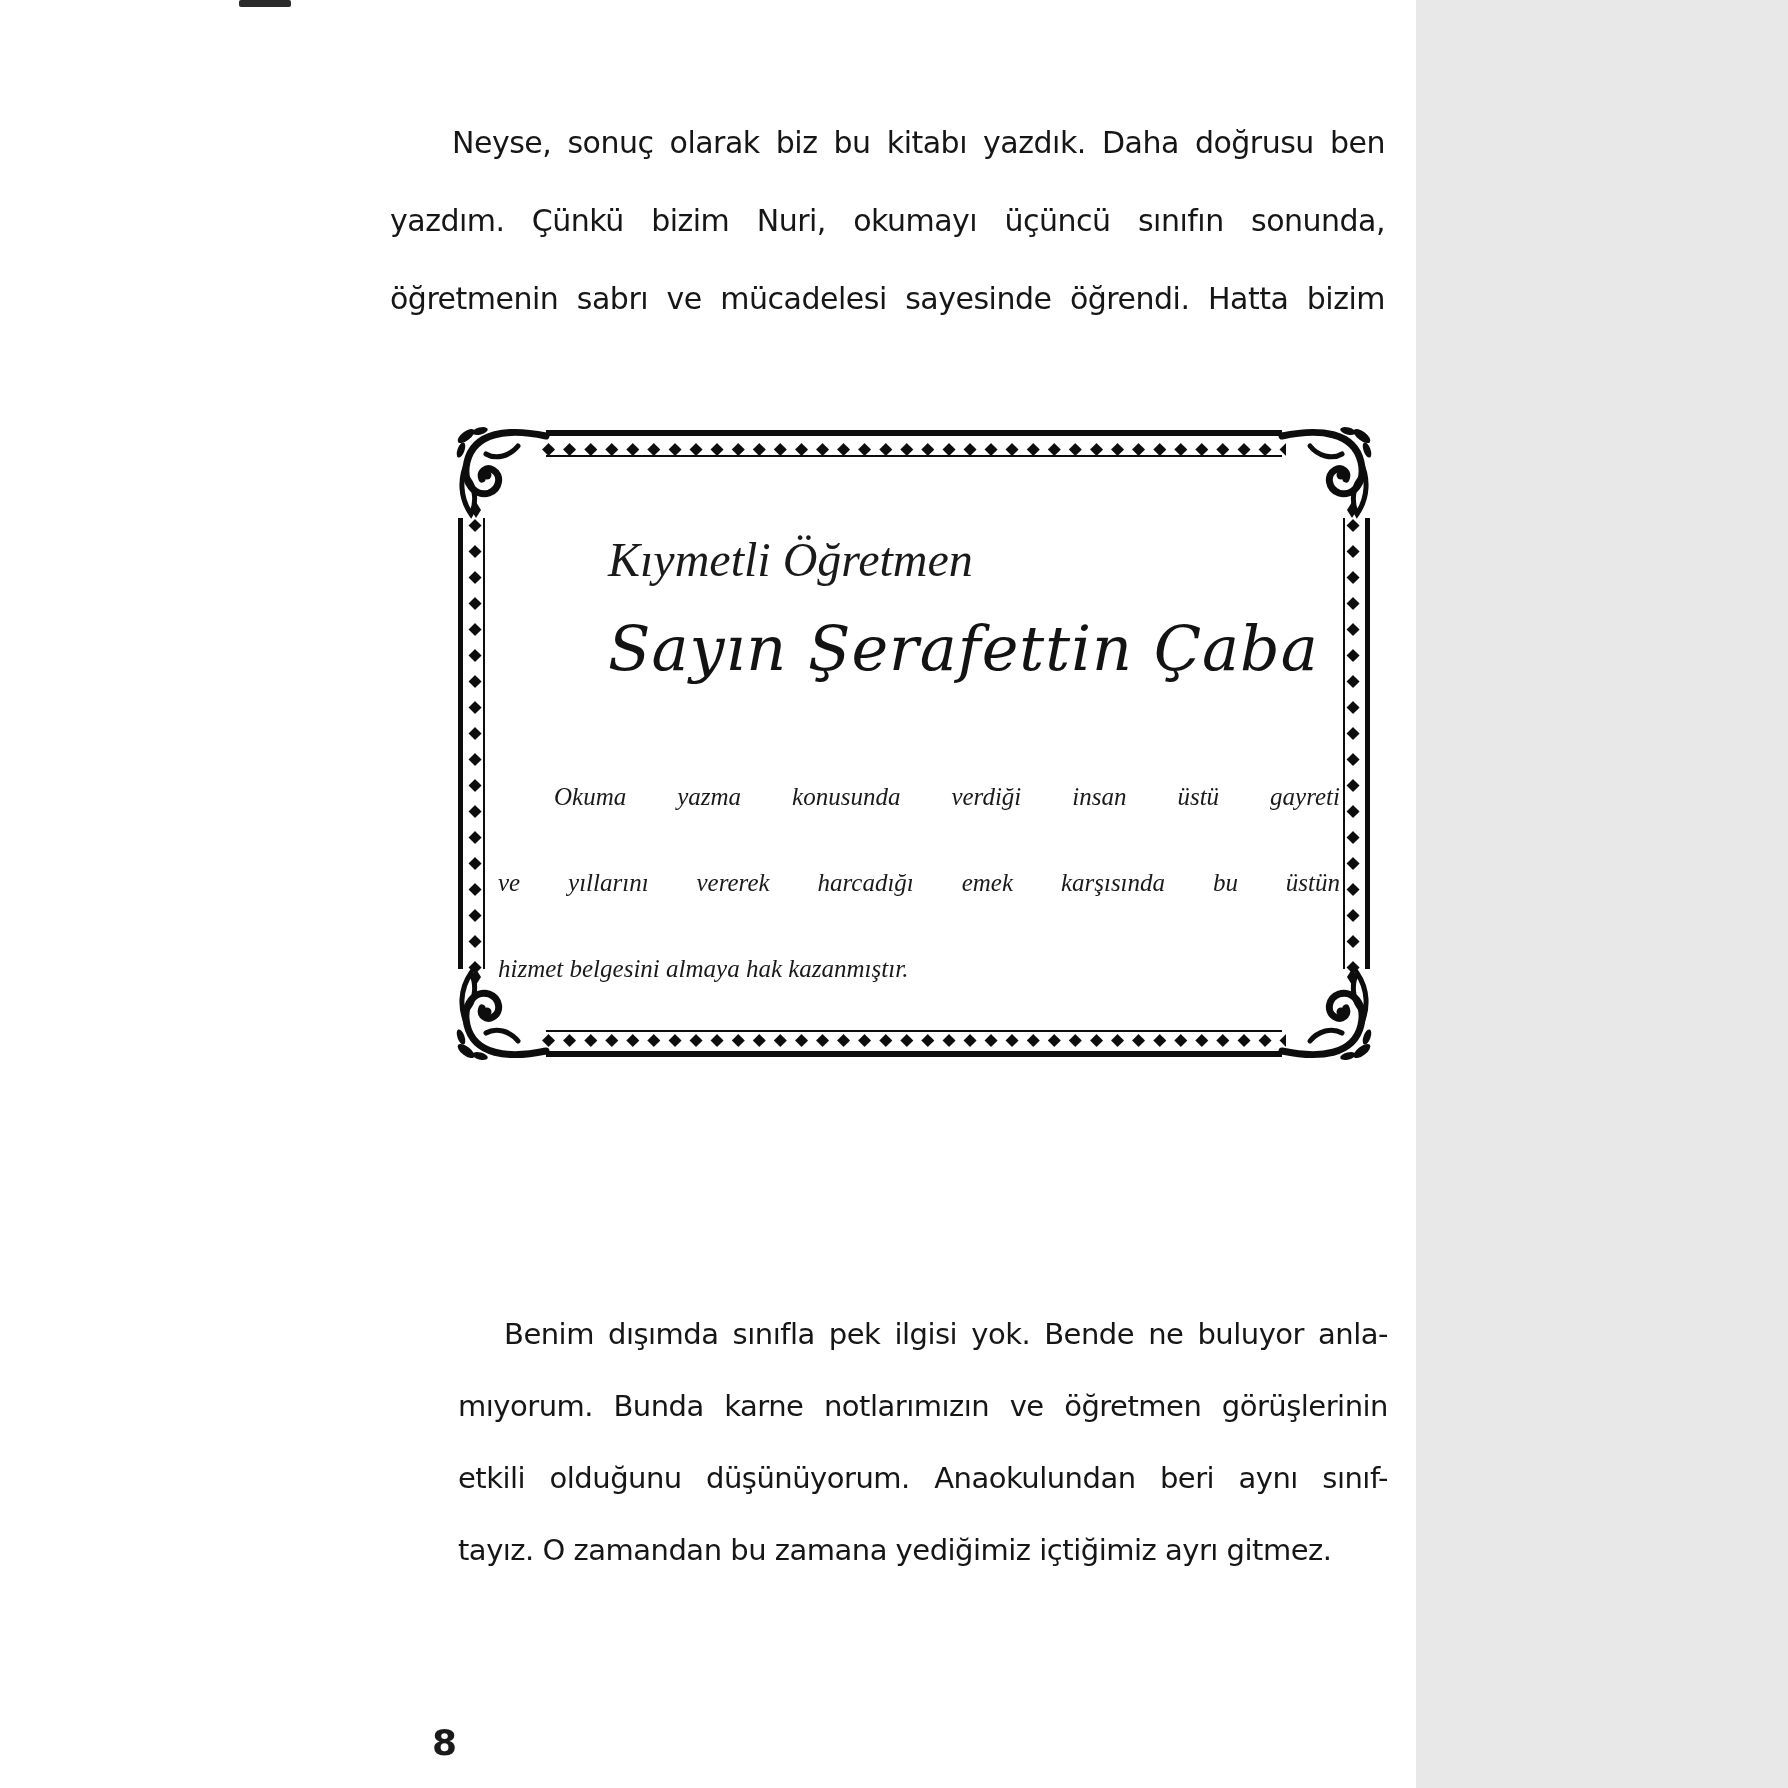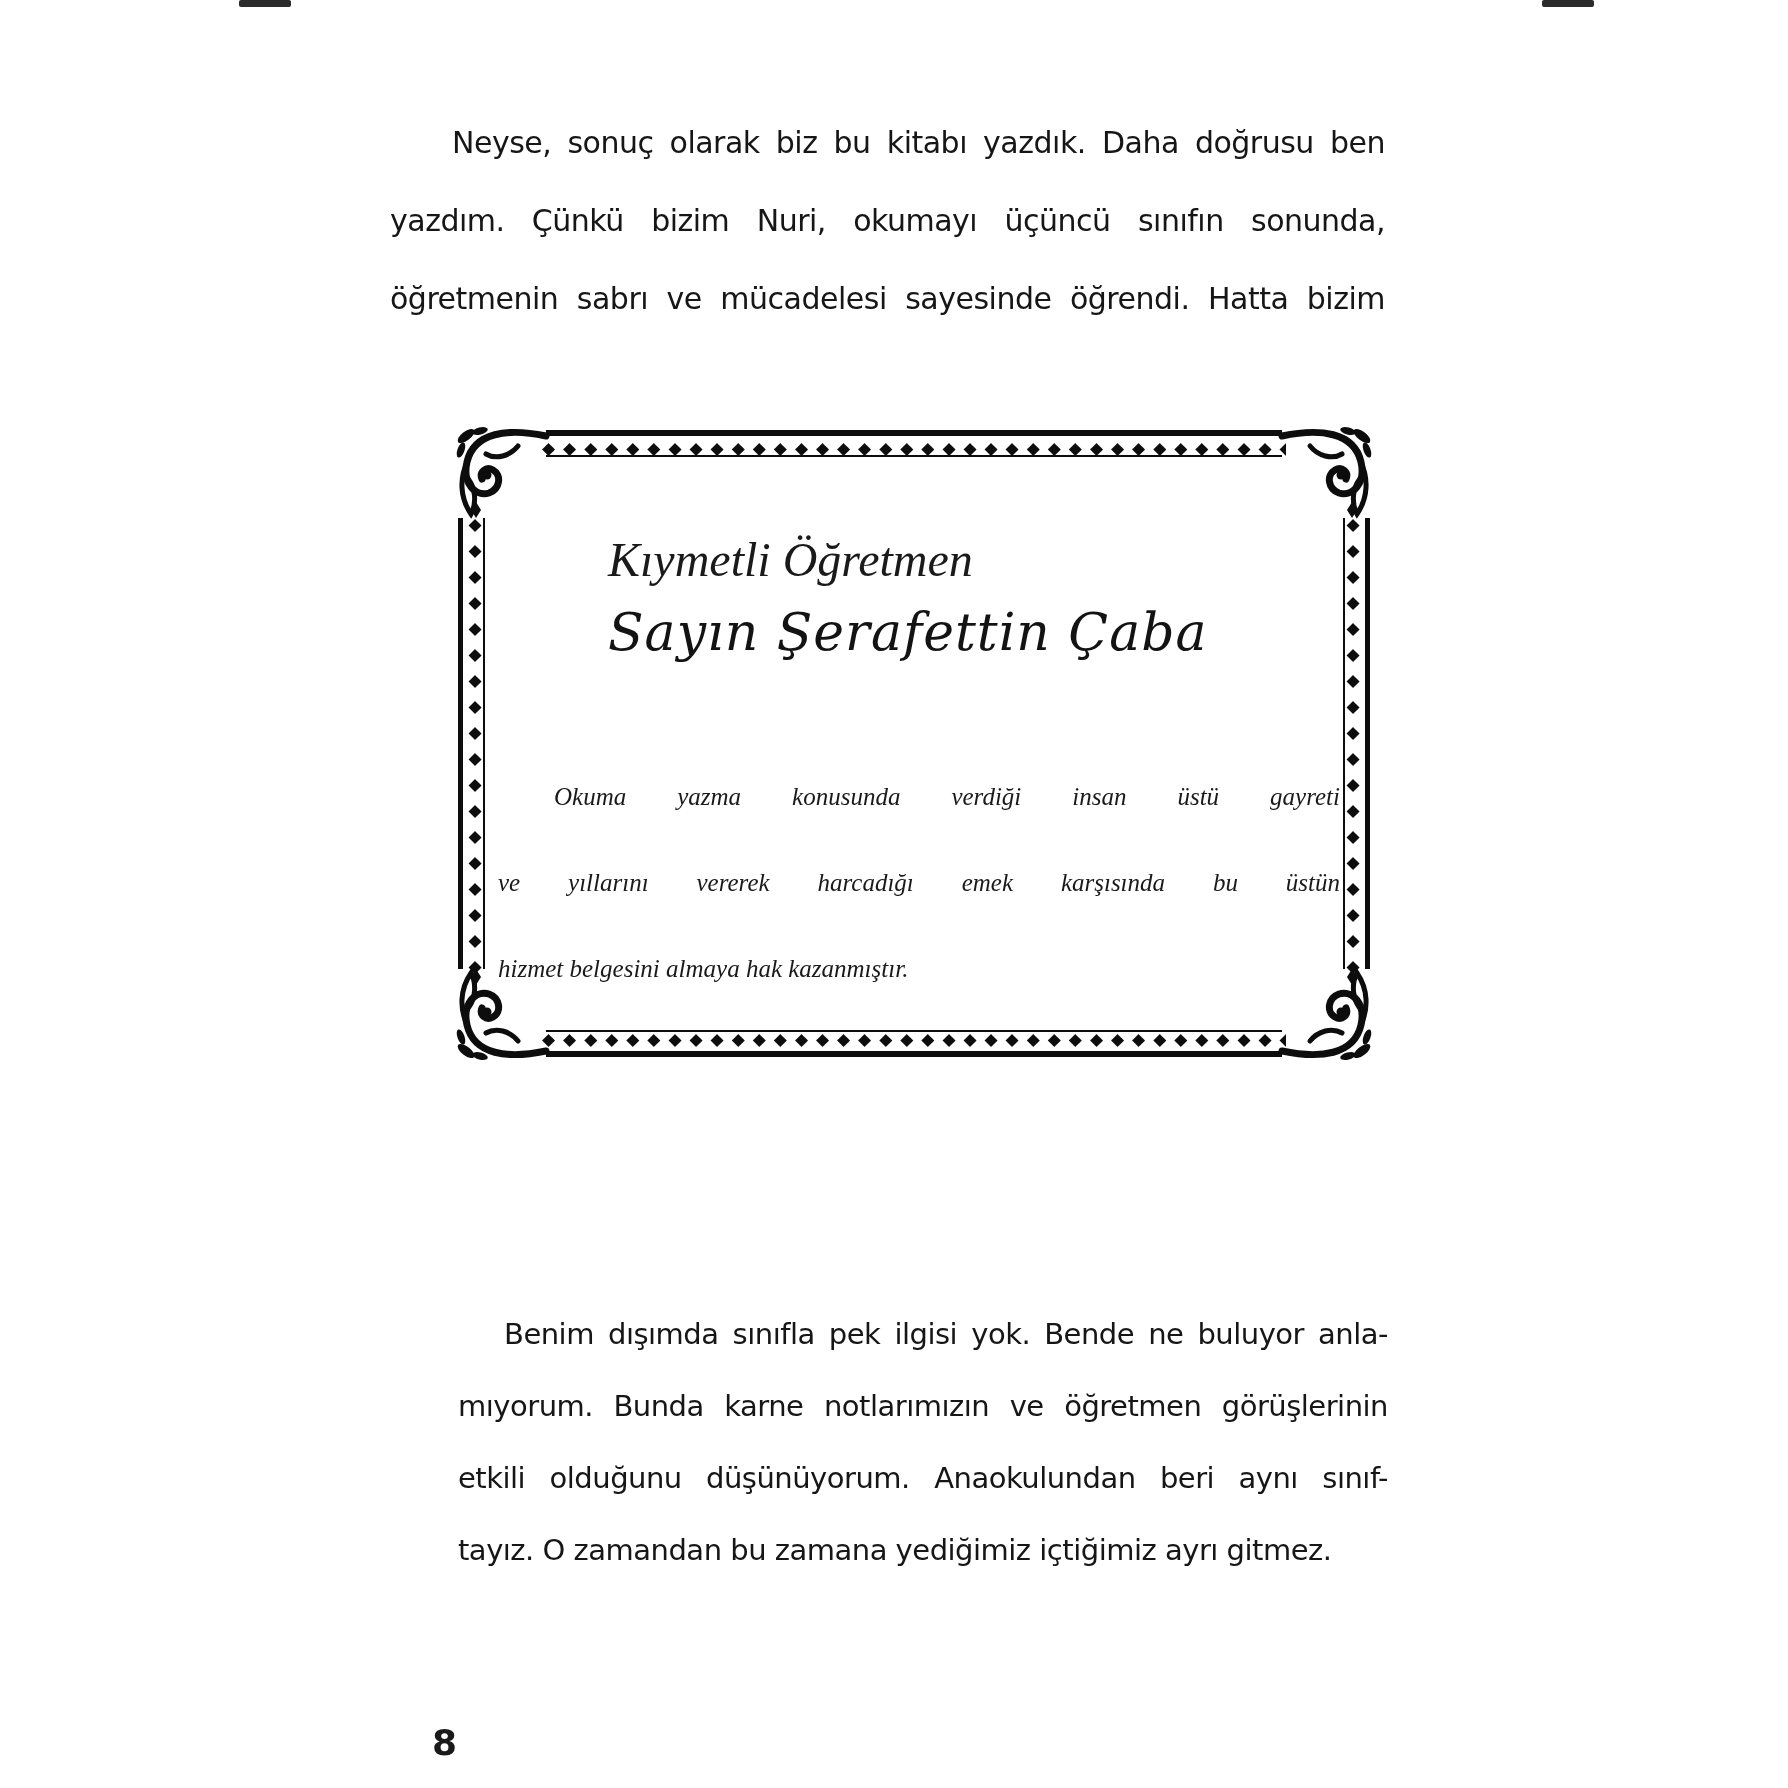--- a/index.html
+++ b/index.html
@@ -1,18 +1,18 @@
 <!DOCTYPE html>
 <html><head>
 <meta charset="utf-8">
 <style>
   html,body{margin:0;padding:0;background:#e8e8e8;}
   .page{
     position:relative;
-    width:1788px;height:1788px;
+    width:1416px;height:1788px;
     background:#ffffff;
     overflow:hidden;
     font-family:"DejaVu Sans", sans-serif;
     color:#141414;
   }
   
   .scan-mark{position:absolute;top:0;height:7px;background:#2b2b2b;border-radius:2px;}
   .scan-mark.left{left:239px;width:52px;}
   .scan-mark.right{left:1542px;width:52px;}
 
@@ -81,23 +81,23 @@
   .c-bl{left:-4px;bottom:-6px;transform:scaleY(-1);}
   .c-br{right:-4px;bottom:-6px;transform:scale(-1,-1);}
 
   
   .cert-salutation{
     position:absolute;left:150px;top:86px;
     font-family:"Liberation Serif", serif;font-style:italic;
     font-size:48px;color:#1a1a1a;margin-top:16px;
   }
   .cert-recipient{
-    position:absolute;left:150px;top:172px;
+    position:absolute;left:150px;top:182px;
     font-family:"DejaVu Serif", serif;font-style:italic;
-    font-size:52px;color:#131313;letter-spacing:1px;
+    font-size:62px;color:#131313;letter-spacing:1px;
   }
   .cert-body{
     position:absolute;left:40px;top:324px;width:842px;
     font-family:"Liberation Serif", serif;font-style:italic;
     font-size:25px;line-height:86px;color:#1a1a1a;
   }
   .cert-body .bl{height:86px;text-align:justify;text-align-last:justify;overflow:hidden;}
   .cert-body .bl.first{text-indent:56px;}
   .cert-body .bl.last{text-align-last:left;}
 </style>

